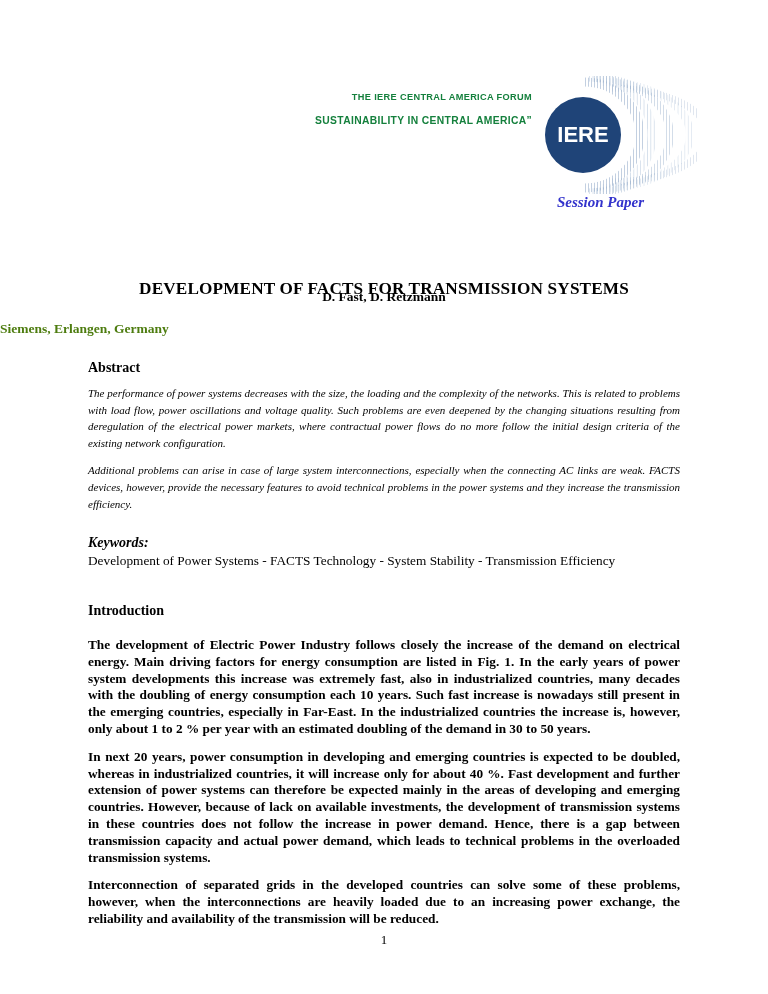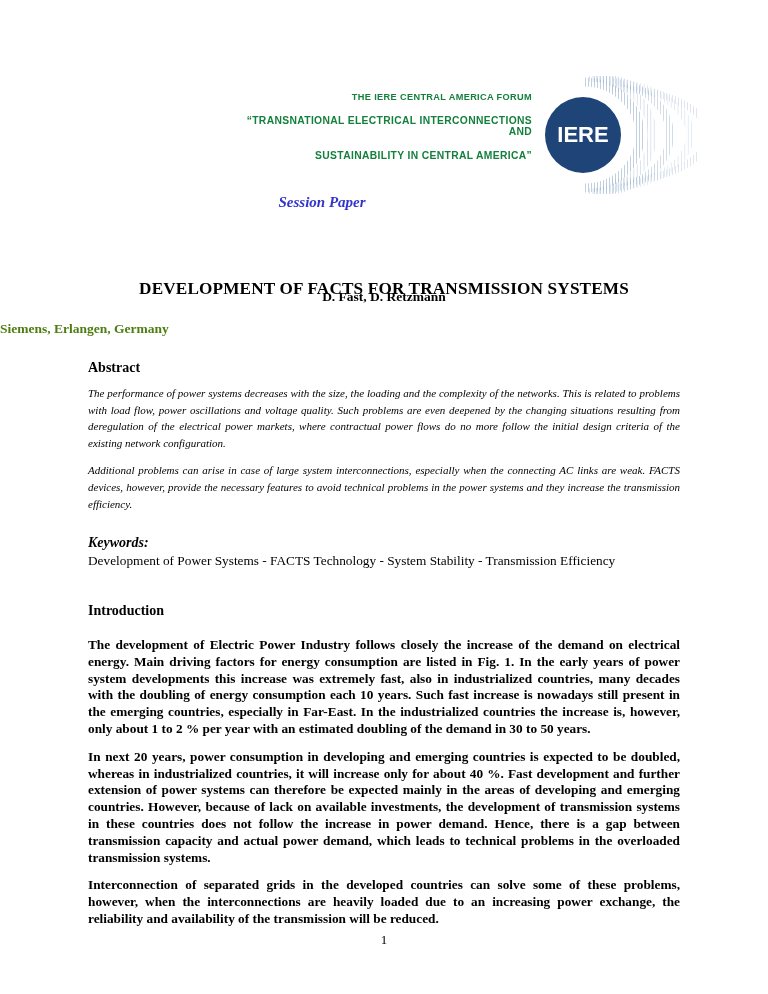--- a/index.html
+++ b/index.html
@@ -99,21 +99,21 @@
     top: -2px;
     width: 170px;
     height: 118px;
   }
 
   
   .session-paper {
     position: absolute;
     left: 0; top: 194px;
     width: 644px;
-    text-align: center;
+    text-align: right;
     font-family: "Liberation Serif", serif;
     font-style: italic;
     font-weight: bold;
     font-size: 15px;
     color: #3333cc;
   }
   .doc-title {
     position: absolute;
     left: 0; top: 235px;
     width: 768px;
@@ -205,21 +205,20 @@
 </head>
 <body>
 
 <div class="page">
 
   <div class="header">
 
 
     <div class="hdr-mid">
       <div class="hdr-line1">The IERE Central America Forum</div>
-      <div class="hdr-line2">“Transnational Electrical Interconnections and</div>
       <div class="hdr-line3">Sustainability in Central America”</div>
     </div>
 
     <div class="hdr-right">
       <svg width="170" height="118" viewBox="0 0 170 118">
         <defs>
           <pattern id="hatch" width="3" height="3" patternUnits="userSpaceOnUse">
             <path d="M0 0 L0 3" stroke="#8ba4c4" stroke-width="1.1"></path>
           </pattern>
           <pattern id="hatch2" width="3.4" height="3.4" patternUnits="userSpaceOnUse">

